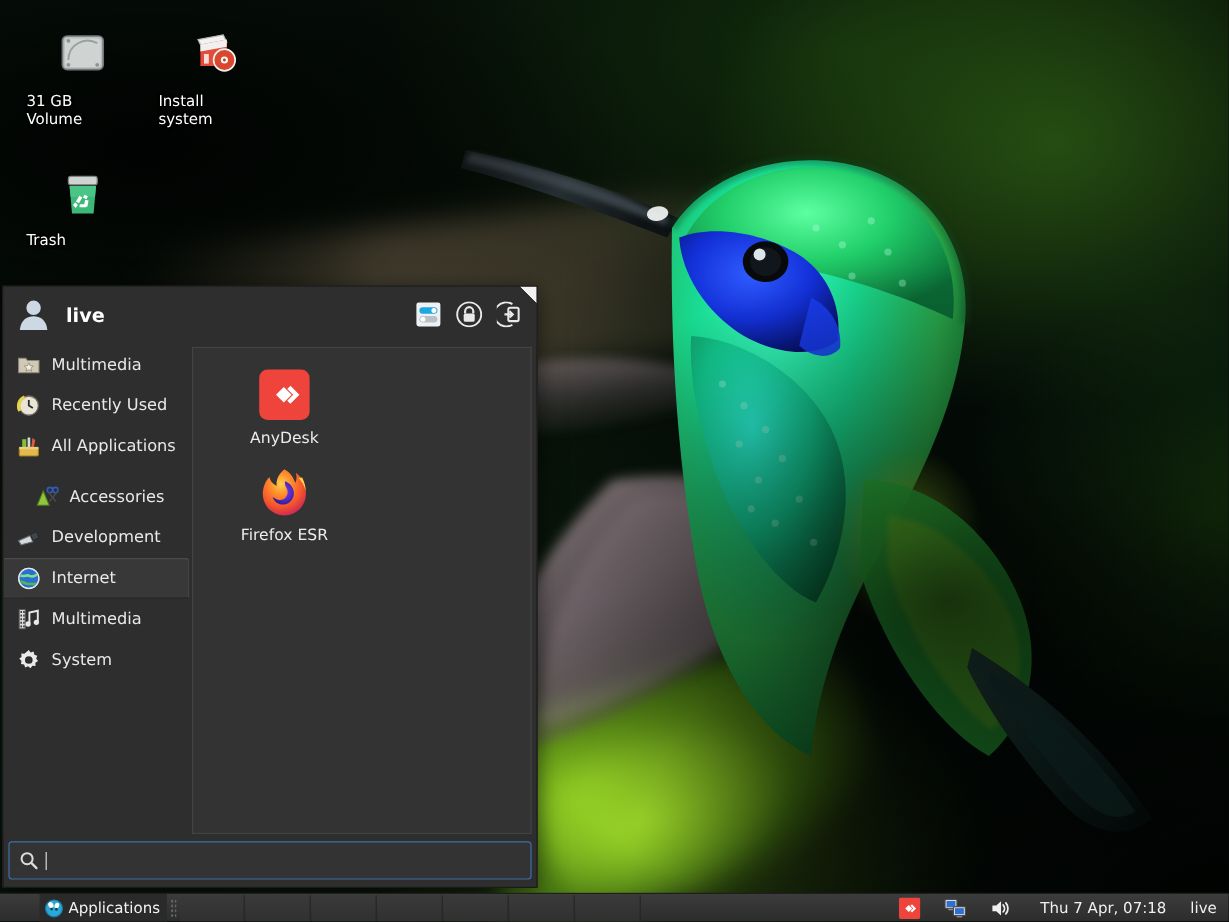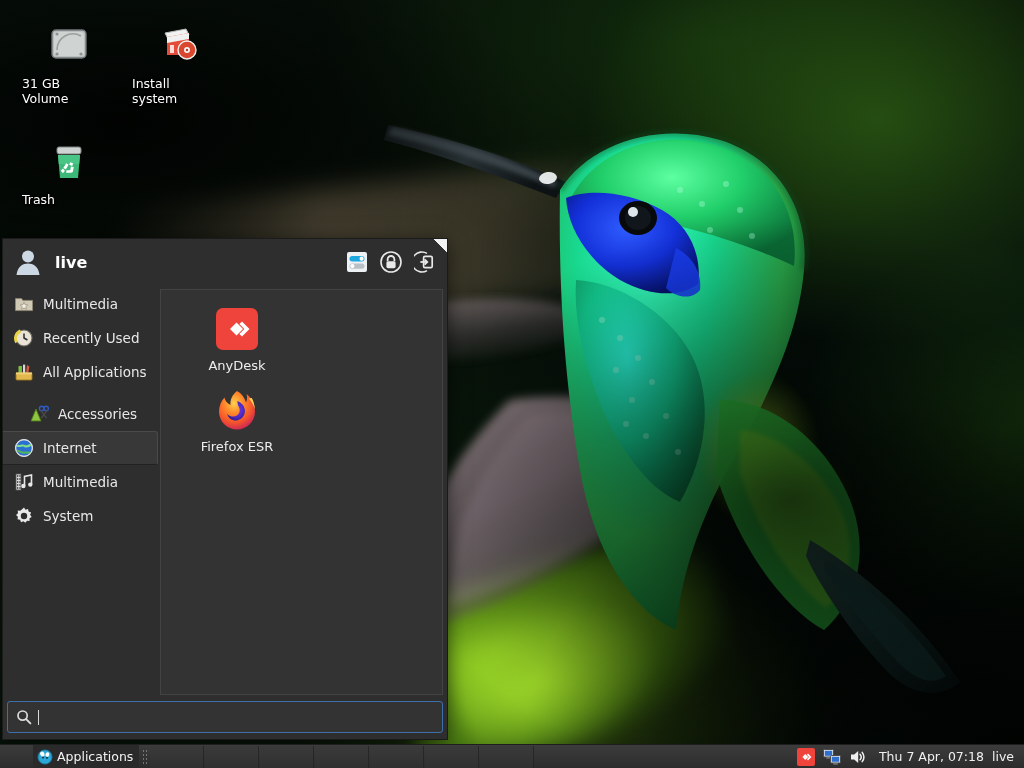--- a/index.html
+++ b/index.html
@@ -172,21 +172,21 @@
     width: 5px; height: 16px; margin: 0 3px;
     background-image: radial-gradient(circle, #8a8a8a 0.8px, transparent 1px);
     background-size: 3px 4px; opacity: .75;
   }
   .tasklist { flex: 1 1 auto; display: flex; align-items: center; height: 24px; }
   .task-slot {
     height: 22px; width: 54px; margin-right: 1px;
     background: linear-gradient(180deg,#3a3a3a,#303030);
     border-right: 1px solid #262626;
   }
-  .tray { display: flex; align-items: center; height: 24px; padding-right: 4px; }
+  .tray { display: flex; align-items: center; height: 24px; padding-right: 4px; gap: 12px; }
   .tray-icon { width: 22px; height: 22px; margin: 0 2px; display:flex; align-items:center; justify-content:center; cursor: pointer; }
   .clock { color: #f0f0f0; font-size: 12.5px; padding: 0 8px; white-space: nowrap; cursor: pointer; }
   .user-tag { color: #f0f0f0; font-size: 12.5px; padding-right: 6px; cursor: pointer; }
 </style>
 </head>
 <body>
 
 <div id="desktop">
 
   <div class="wp-layer wp-bg"></div>
@@ -450,20 +450,29 @@
               <path d="M2 17 L7 5 L12 17 Z" fill="#8fc53f" stroke="#4d7a18" stroke-width="0.9"></path>
               <circle cx="12.6" cy="4.4" r="2.2" fill="none" stroke="#2f5bbf" stroke-width="1.4"></circle>
               <circle cx="17.2" cy="4.4" r="2.2" fill="none" stroke="#2f5bbf" stroke-width="1.4"></circle>
               <path d="M11.4 6.2 L17.6 14" stroke="#4a4a4a" stroke-width="1.3"></path>
               <path d="M18.4 6.2 L12.2 14" stroke="#4a4a4a" stroke-width="1.3"></path>
             </svg>
           </div>
           <span>Accessories</span>
         </div>
 
+        <div class="wm-cat">
+          <div class="ci">
+            <svg width="20" height="20" viewBox="0 0 20 20">
+              <path d="M1.5 12.6 L11 8.4 L13.4 13.4 L3.6 16 Z" fill="#d7dbdd" stroke="#6d7376" stroke-width="0.9"></path>
+              <path d="M11.4 7.2 L16.4 5.2 L18.4 10 L13.6 12.6 Z" fill="#3f4548" stroke="#23282a" stroke-width="0.8"></path>
+            </svg>
+          </div>
+          <span>Development</span>
+        </div>
 
         <div class="wm-cat active">
           <div class="ci">
             <svg width="20" height="20" viewBox="0 0 20 20">
               <circle cx="10" cy="10" r="8.4" fill="#2a6fd1" stroke="#c8cdd2" stroke-width="1.1"></circle>
               <path d="M3 7.5 c3 1.6 5 -1 7.6 .4 c2 1 4.4 .2 6.2 -1.2" stroke="#7fe08a" stroke-width="2.2" fill="none"></path>
               <path d="M2.6 13 c3.4 -.6 4.6 2.2 7.4 1.6 c2.4 -.5 4.6 1 6.6 -.6" stroke="#53b25e" stroke-width="2.2" fill="none"></path>
               <ellipse cx="10" cy="10" rx="8.4" ry="8.4" fill="none" stroke="#e4e9ee" stroke-width="0.9"></ellipse>
             </svg>
           </div>

